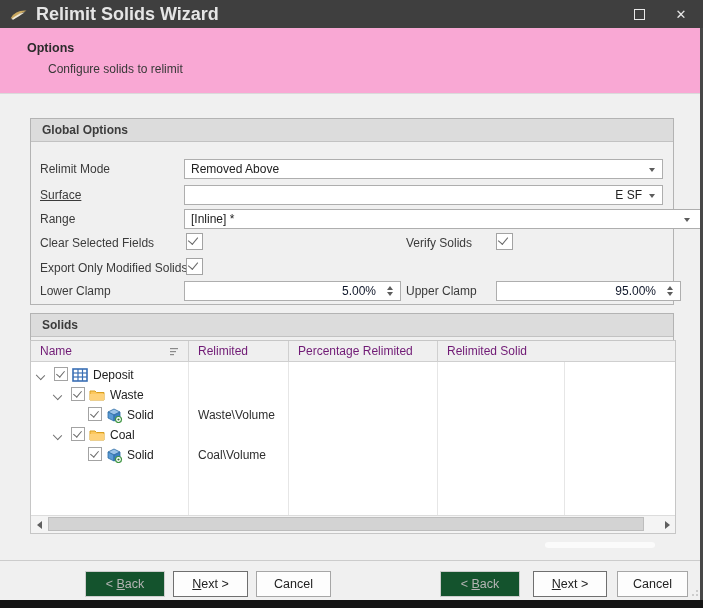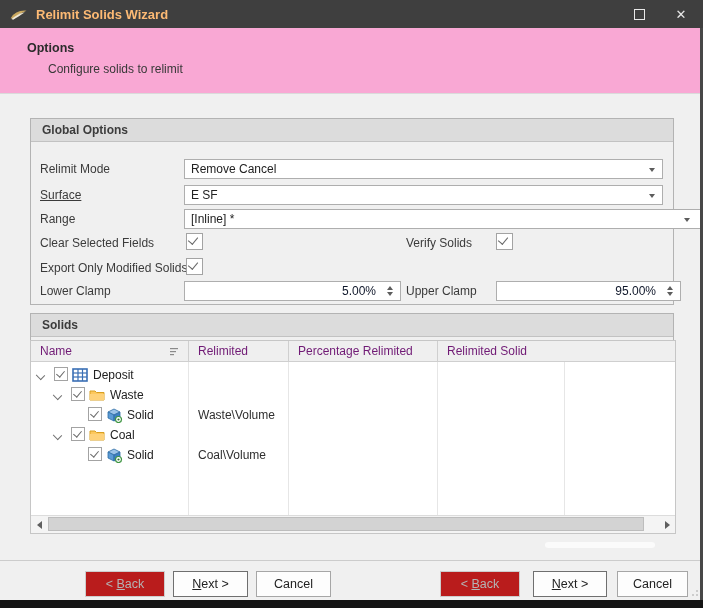--- a/index.html
+++ b/index.html
@@ -3,21 +3,21 @@
 <meta charset="utf-8">
 <style>
   html,body{margin:0;padding:0;background:#888;}
   .window{position:relative;width:703px;height:608px;background:#f0f0f0;overflow:hidden;
     font-family:"Liberation Sans",sans-serif;font-size:12px;color:#3b3b3b;}
   .abs{position:absolute;box-sizing:border-box;}
 
   
   .titlebar{left:0;top:0;width:703px;height:28px;background:#3f3f3f;display:flex;align-items:center;}
   .titlebar .app-icon{margin-left:9px;width:20px;height:16px;}
-  .titlebar .title{margin-left:7px;color:#fdba74;font-weight:bold;font-size:13px;}
+  .titlebar .title{margin-left:7px;color:#e5e5e5;font-weight:bold;font-size:18px;}
   .tb-btn{position:absolute;top:0;width:34px;height:28px;display:flex;align-items:center;justify-content:center;cursor:default;}
   .maxglyph{width:9px;height:9px;border:1.5px solid #e8e8e8;}
   .xglyph{color:#e8e8e8;font-size:13px;line-height:13px;}
 
   
   .headband{left:0;top:28px;width:703px;height:66px;background:#f9a8d4;border-bottom:1px solid #dadada;}
   .headband .h1{position:absolute;left:27px;top:13px;font-weight:bold;color:#2c2c2c;font-size:12.5px;}
   .headband .h2{position:absolute;left:48px;top:34px;color:#383838;}
 
   
@@ -67,21 +67,21 @@
   .sb-btn{position:absolute;top:0;width:16px;height:17px;display:flex;align-items:center;justify-content:center;}
   .sb-thumb{position:absolute;top:1px;height:14px;background:#d3d3d3;border:1px solid #bdbdbd;box-sizing:border-box;}
   .tri-left{width:0;height:0;border-top:4px solid transparent;border-bottom:4px solid transparent;border-right:5px solid #5f5f5f;}
   .tri-right{width:0;height:0;border-top:4px solid transparent;border-bottom:4px solid transparent;border-left:5px solid #5f5f5f;}
 
   
   .footline{left:0;top:560px;width:703px;height:1px;background:#cccccc;}
   .btn{position:absolute;top:571px;height:26px;background:#fdfdfd;border:1px solid #a6a6a6;
     color:#222;font-family:"Liberation Sans",sans-serif;font-size:12.5px;display:flex;align-items:center;justify-content:center;box-sizing:border-box;}
   .btn.primary{border-color:#6f6f6f;}
-  .btn.disabled{color:#b4b4b4;border-color:#cdcdcd;background:#b91c1c;}
+  .btn.disabled{color:#b4b4b4;border-color:#cdcdcd;background:#14532d;}
   .artifact{left:545px;top:542px;width:110px;height:6px;background:#fbfbfb;border-radius:3px;opacity:.95;}
   .grip{right:4px;top:589px;width:10px;height:8px;opacity:.55;}
   .bottombar{left:0;top:600px;width:703px;height:8px;background:#141414;}
   .rightedge{left:700px;top:28px;width:3px;height:572px;background:#474747;}
 
   .sorticon{position:absolute;right:8px;top:5px;}
 </style>
 </head>
 <body>
 
@@ -104,26 +104,26 @@
   <div class="abs headband">
     <div class="h1">Options</div>
     <div class="h2">Configure solids to relimit</div>
   </div>
 
   <div class="abs group" style="left:30px;top:118px;width:644px;height:187px;">
     <div class="group-header">Global Options</div>
 
     <div class="fieldlabel" style="top:40px;">Relimit Mode</div>
     <div class="combo" style="left:153px;top:40px;width:479px;">
-      <span>Remove Cancel</span>
+      <span>Removed Above</span>
       <span class="dd-arrow"></span>
     </div>
 
     <div class="fieldlabel" style="top:66px;text-decoration:underline;">Surface</div>
-    <div class="combo" style="left:153px;top:66px;width:479px;">
+    <div class="combo" style="left:153px;top:66px;width:479px;justify-content:flex-end;">
       <span>E SF</span>
       <span class="dd-arrow"></span>
     </div>
 
     <div class="fieldlabel" style="top:90px;">Range</div>
     <div class="combo" style="left:153px;top:90px;width:534px;padding-right:42px;">
       <span>[Inline] *</span>
       <span class="dd-arrow2"></span>
       <span class="dd-ellipsis">…</span>
     </div>

